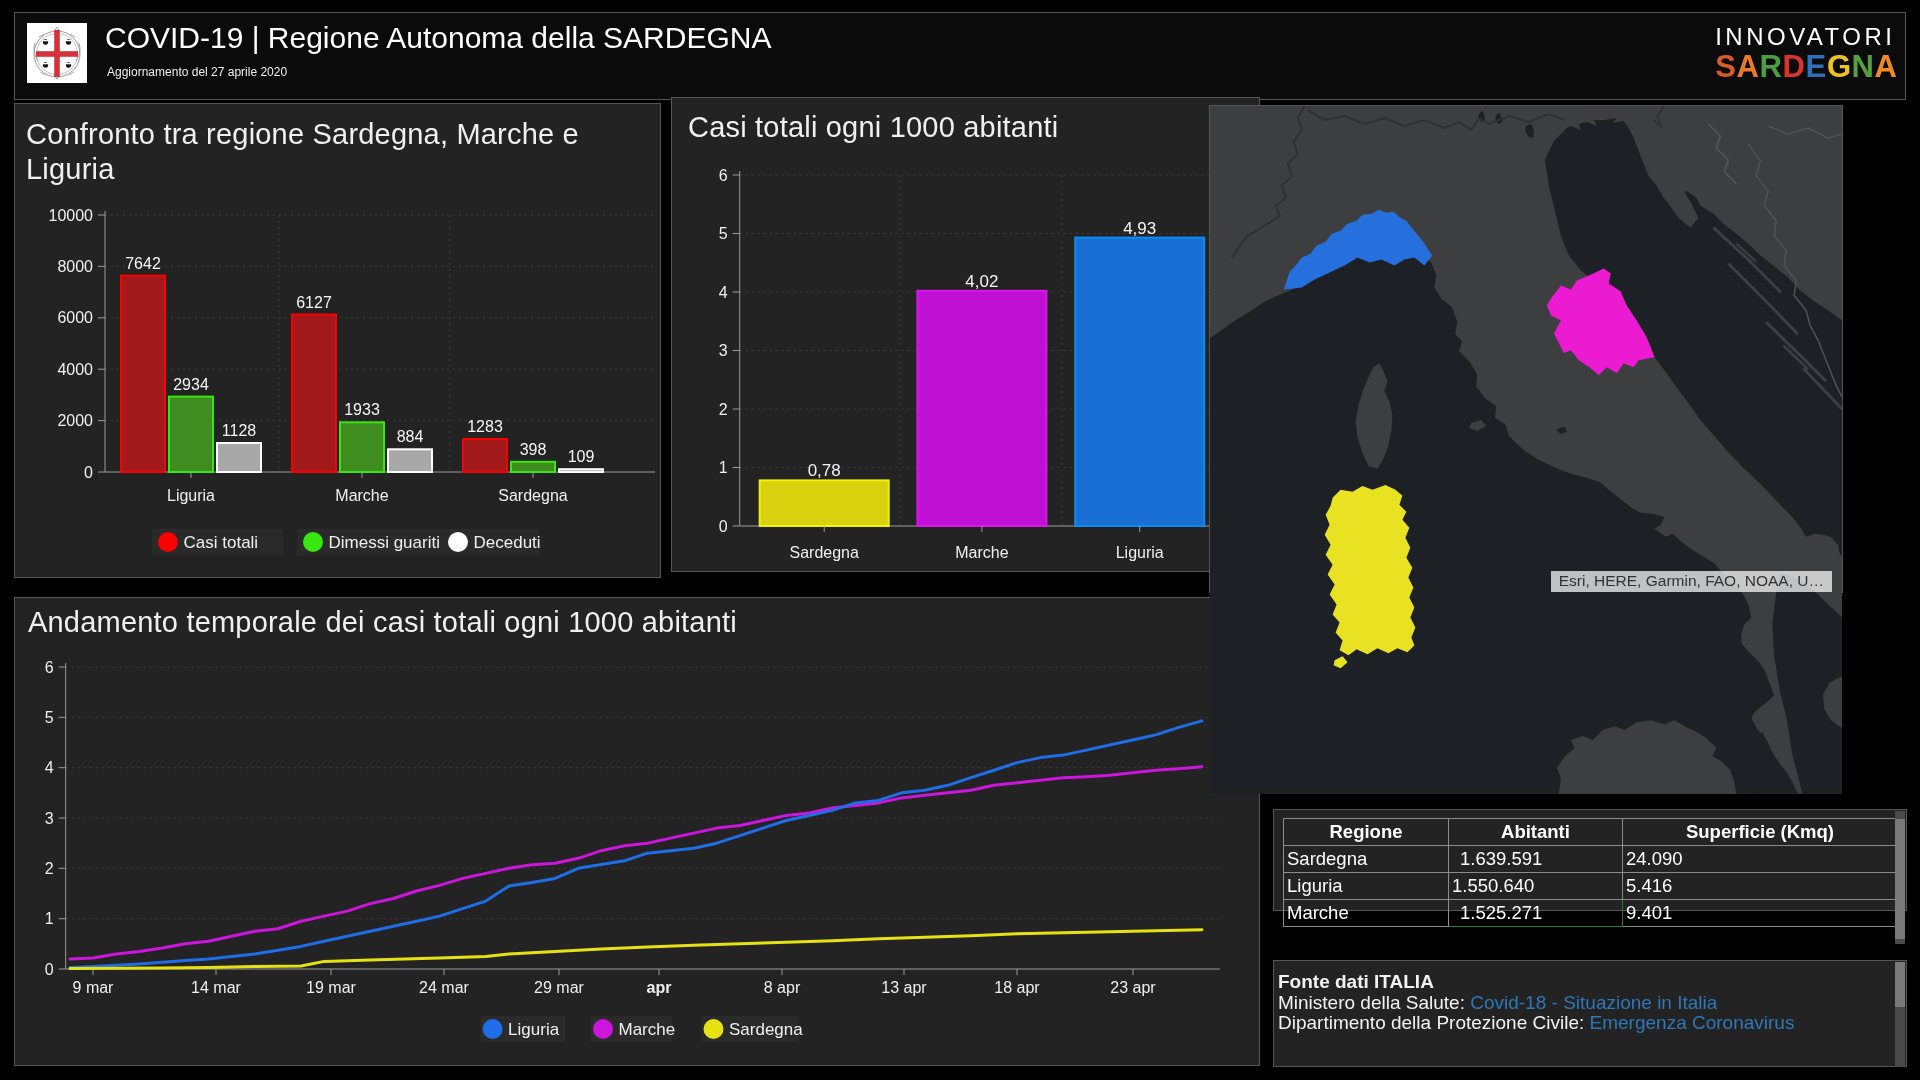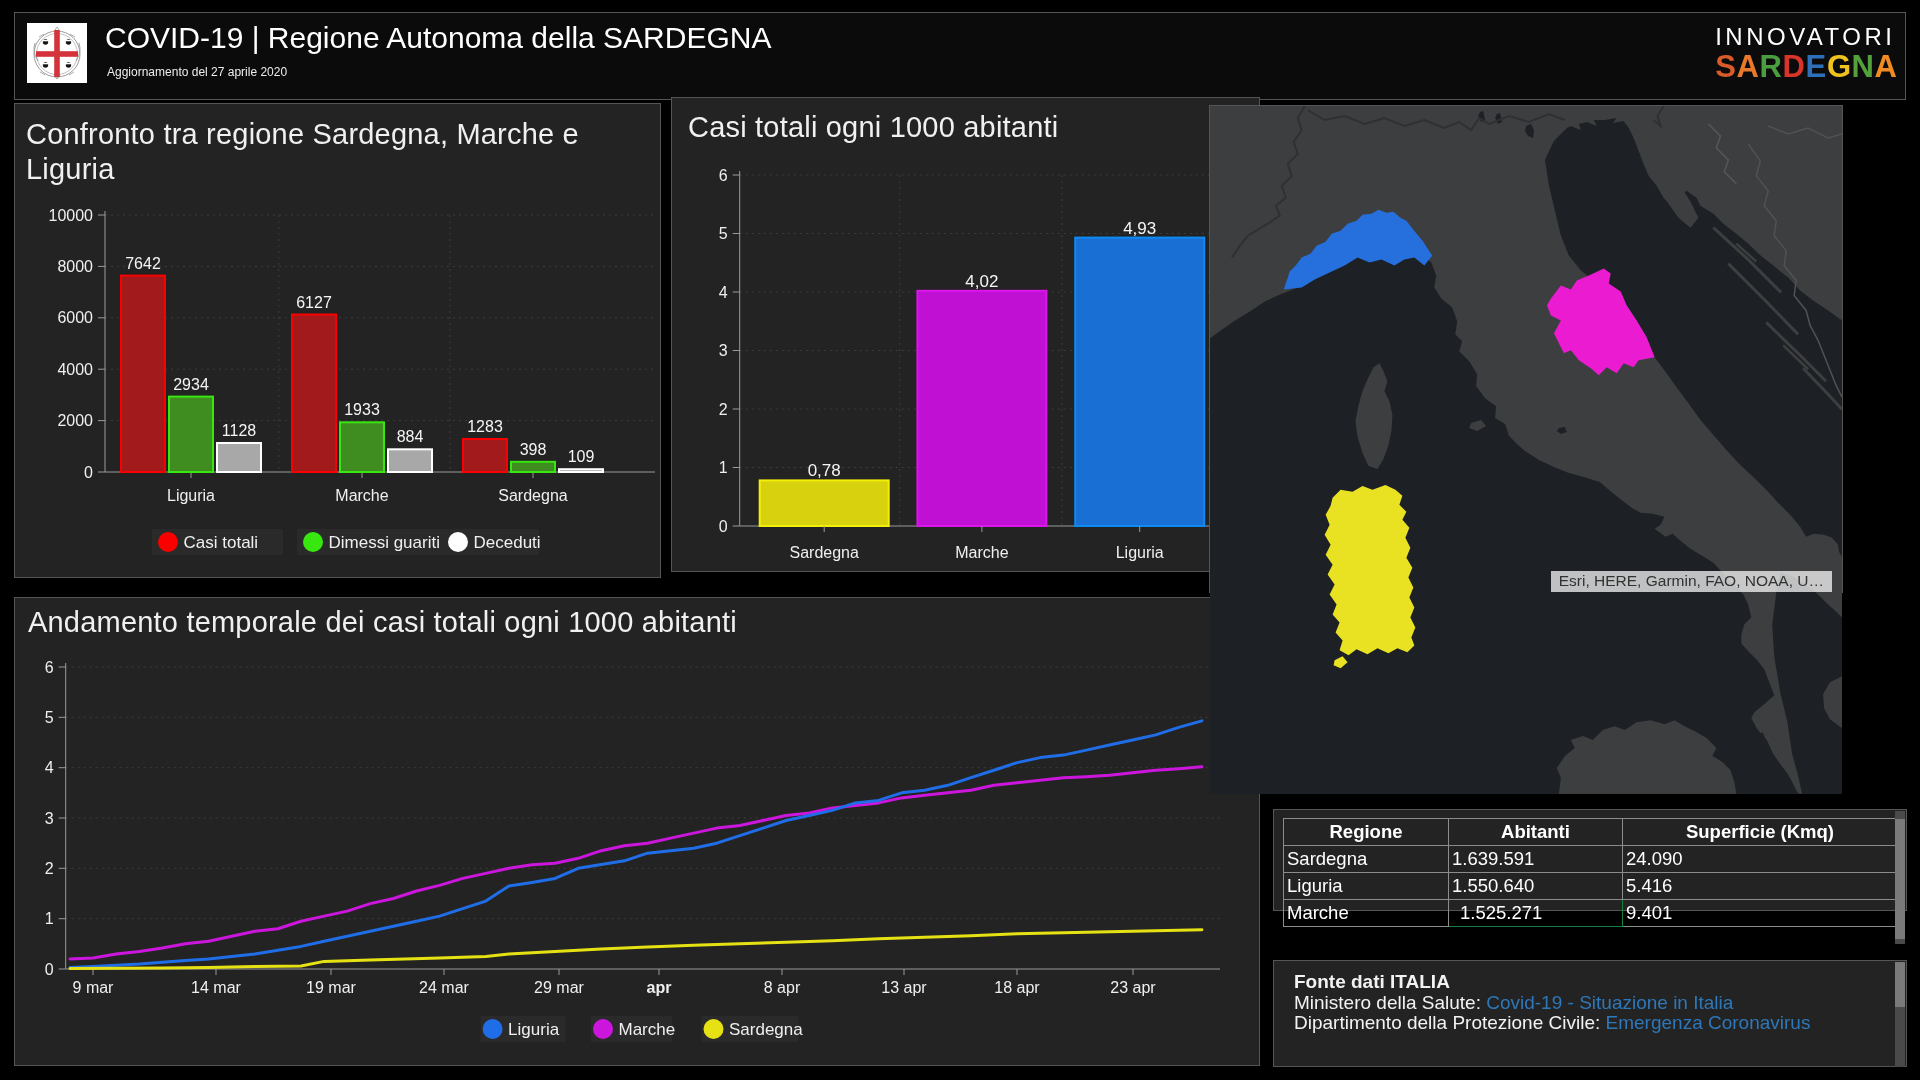--- a/index.html
+++ b/index.html
@@ -236,40 +236,40 @@
 <div class="panel" style="left:1273px;top:809px;width:634px;height:102px">
 <table style="position:absolute;left:9px;top:8px;border-collapse:collapse;color:#fff;font-size:18.5px;width:615px">
 <tbody>
         <tr style="font-weight:bold;height:27px">
  <td style="border:1px solid #8c8c8c;text-align:center;width:165px">Regione</td>
  <td style="border:1px solid #8c8c8c;text-align:center;width:174px">Abitanti</td>
  <td style="border:1px solid #8c8c8c;text-align:center">Superficie (Kmq)</td>
         </tr>
 <tr style="height:27px">
           <td style="border:1px solid #8c8c8c;padding-left:3px">Sardegna</td>
-          <td style="border:1px solid #8c8c8c;padding-left:3px">1.639.591</td>
+          <td style="border:1px solid #8c8c8c;padding-left:11px">1.639.591</td>
           <td style="border:1px solid #8c8c8c;padding-left:3px">24.090</td>
         </tr>
 <tr style="height:27px">
           <td style="border:1px solid #8c8c8c;padding-left:3px">Liguria</td>
           <td style="border:1px solid #8c8c8c;padding-left:3px">1.550.640</td>
           <td style="border:1px solid #8c8c8c;padding-left:3px">5.416</td>
         </tr>
 <tr style="height:27px">
           <td style="border:1px solid #8c8c8c;padding-left:3px">Marche</td>
           <td style="border:1px solid #15803d;padding-left:11px">1.525.271</td>
           <td style="border:1px solid #8c8c8c;padding-left:3px">9.401</td>
         </tr>
 </tbody>
     </table>
 <div style="position:absolute;right:1px;top:1px;width:10px;height:133px;background:#4a4a4a">
  <div style="position:absolute;top:8px;width:10px;height:120px;background:#7a7a7a"></div>
 </div>
 </div>
 <div class="panel" style="left:1273px;top:960px;width:634px;height:107px;color:#f2f2f2;font-size:19px">
-<div style="position:absolute;left:20px;top:11px;line-height:20.5px">
+<div style="position:absolute;left:4px;top:11px;line-height:20.5px">
 <b>Fonte dati ITALIA</b><br>
-Ministero della Salute: <span style="color:#2e77b8">Covid-19 - Situazione in Italia</span><br>
+Ministero della Salute: <span style="color:#2e77b8">Covid-18 - Situazione in Italia</span><br>
 Dipartimento della Protezione Civile: <span style="color:#2e77b8">Emergenza Coronavirus</span>
 </div>
 <div style="position:absolute;right:1px;top:1px;width:10px;height:105px;background:#4a4a4a">
  <div style="position:absolute;top:0;width:10px;height:45px;background:#7a7a7a"></div>
 </div>
 </div>
 </body></html>

